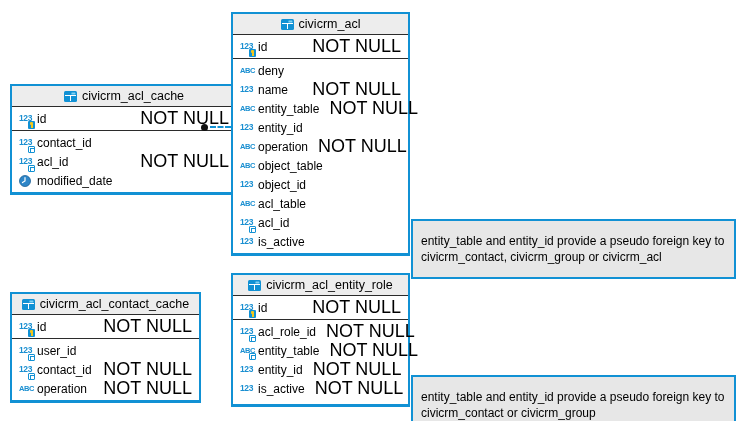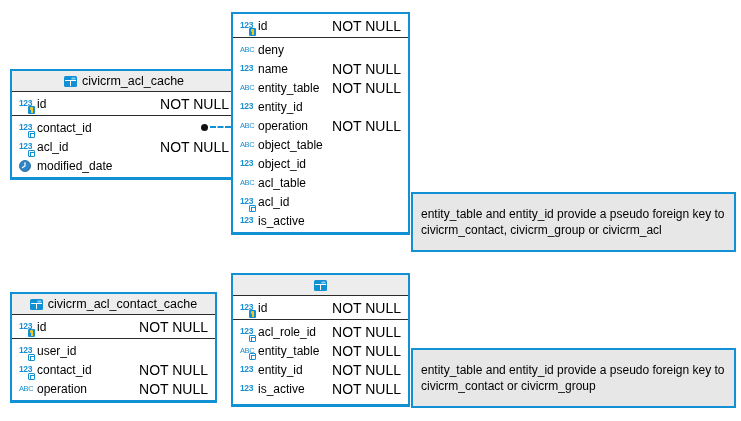--- a/index.html
+++ b/index.html
@@ -10,61 +10,61 @@
   html,body{background:#fff}
   .canvas{
     position:relative;width:741px;height:421px;background:#fff;overflow:hidden;
     font-family:"Liberation Sans",sans-serif;color:#000;
   }
   
   .table{
     position:absolute;background:#fff;
     border:2px solid var(--accent);border-bottom-width:3px;
   }
-  .t0{left:10px;top:69px;width:228px}
+  .t0{left:10px;top:84px;width:228px}
   .t1{left:231px;top:12px;width:179px}
-  .t2{left:10px;top:292px;width:207px}
+  .t2{left:10px;top:292px;width:191px}
   .t3{left:231px;top:273px;width:179px;height:134px}
   .thead{
     height:21px;background:var(--header-bg);border-bottom:1px solid var(--separator);
     display:flex;align-items:center;justify-content:center;gap:5px;
   }
   .ttitle{font-size:12.5px;white-space:nowrap}
   .tbl-ico{display:inline-flex;line-height:0}
   .sec{padding:2px 0}
   .pk-sec{border-bottom:1px solid var(--separator)}
   .row{height:19px;display:flex;align-items:center;padding:0 7px;white-space:nowrap}
   .tico{position:relative;flex:0 0 18px;width:18px;display:flex;align-items:flex-end;line-height:0}
   .tg{font-style:normal;color:var(--icon-blue);line-height:1}
   .tg-num{font-size:8.5px;font-weight:600;letter-spacing:-0.4px}
-  .tg-str{font-size:7.5px;font-weight:400;letter-spacing:-0.4px}
+  .tg-str{font-size:7.5px;font-weight:700;letter-spacing:-0.4px}
   .cn{font-size:12px}
   .bold{font-weight:400}
-  .nn{margin-left:auto;font-size:14px;padding-left:10px}
+  .nn{margin-left:auto;font-size:18px;padding-left:10px}
   
   .bdg{position:absolute}
   .bdg.pk{right:2px;bottom:-6px;width:7px;height:8px;background:var(--accent);border-radius:1px}
   .bdg.pk::before{content:"";position:absolute;left:2px;top:1px;width:3px;height:3px;
     background:var(--key-gold);border-radius:1px}
   .bdg.pk::after{content:"";position:absolute;left:3px;top:2px;width:1.5px;height:5px;
     background:var(--key-gold)}
   .bdg.fk{right:2px;bottom:-6px;width:7px;height:7px;background:#fff;
     border:1px solid var(--accent);border-radius:1px}
   .bdg.fk::after{content:"";position:absolute;left:1px;top:1px;width:3px;height:3px;
     border-left:1.2px solid var(--accent);border-top:1.2px solid var(--accent)}
   
   .conn-dot{position:absolute;left:201px;top:124px;width:7px;height:7px;border-radius:50%;
     background:var(--dot)}
   .conn-line{position:absolute;left:210px;top:126px;width:21px;height:0;
     border-top:2px dashed var(--accent)}
   
   .note{
     position:absolute;left:411px;width:325px;height:60px;background:var(--note-bg);
     border:2px solid var(--accent);display:flex;align-items:center;
-    padding:4px 8px;font-size:12px;line-height:16px;
+    padding:4px 8px;font-size:12px;line-height:16px;margin-top:27px;
   }
   .n0{top:192px}
   .n1{top:348px}
 </style>
 </head>
 <body>
 
 <div class="canvas">
 
   <div class="table t0">
@@ -113,20 +113,31 @@
               <path d="M6 2.7 V6 L3.5 7.6" stroke="#fff" stroke-width="1.2" fill="none" stroke-linecap="round"></path>
             </svg>
           </span>
         <span class="cn">modified_date</span>
         <span class="nn"></span>
       </div>
     </div>
   </div>
 
   <div class="table t1">
+    <div class="thead">
+      <span class="tbl-ico">
+          <svg width="13" height="11" viewBox="0 0 13 11">
+            <rect width="13" height="11" rx="1.5" fill="#1191d4"></rect>
+            <rect x="1" y="4" width="11" height="1" fill="#fff"></rect>
+            <rect x="6" y="4" width="1" height="6" fill="#fff"></rect>
+            <rect x="7.4" y="1.4" width="4" height="2" rx="0.5" fill="#7fd0f2"></rect>
+          </svg>
+        </span>
+      <span class="ttitle">civicrm_acl</span>
+    </div>
     <div class="sec pk-sec">
       <div class="row">
         <span class="tico">
             <i class="tg tg-num">123</i>
             <i class="bdg pk"></i>
           </span>
         <span class="cn bold">id</span>
         <span class="nn">NOT NULL</span>
       </div>
     </div>
@@ -257,20 +268,21 @@
   <div class="table t3">
     <div class="thead">
       <span class="tbl-ico">
           <svg width="13" height="11" viewBox="0 0 13 11">
             <rect width="13" height="11" rx="1.5" fill="#1191d4"></rect>
             <rect x="1" y="4" width="11" height="1" fill="#fff"></rect>
             <rect x="6" y="4" width="1" height="6" fill="#fff"></rect>
             <rect x="7.4" y="1.4" width="4" height="2" rx="0.5" fill="#7fd0f2"></rect>
           </svg>
         </span>
+      <span class="ttitle">civicrm_acl_entity_role</span>
     </div>
     <div class="sec pk-sec">
       <div class="row">
         <span class="tico">
             <i class="tg tg-num">123</i>
             <i class="bdg pk"></i>
           </span>
         <span class="cn bold">id</span>
         <span class="nn">NOT NULL</span>
       </div>

